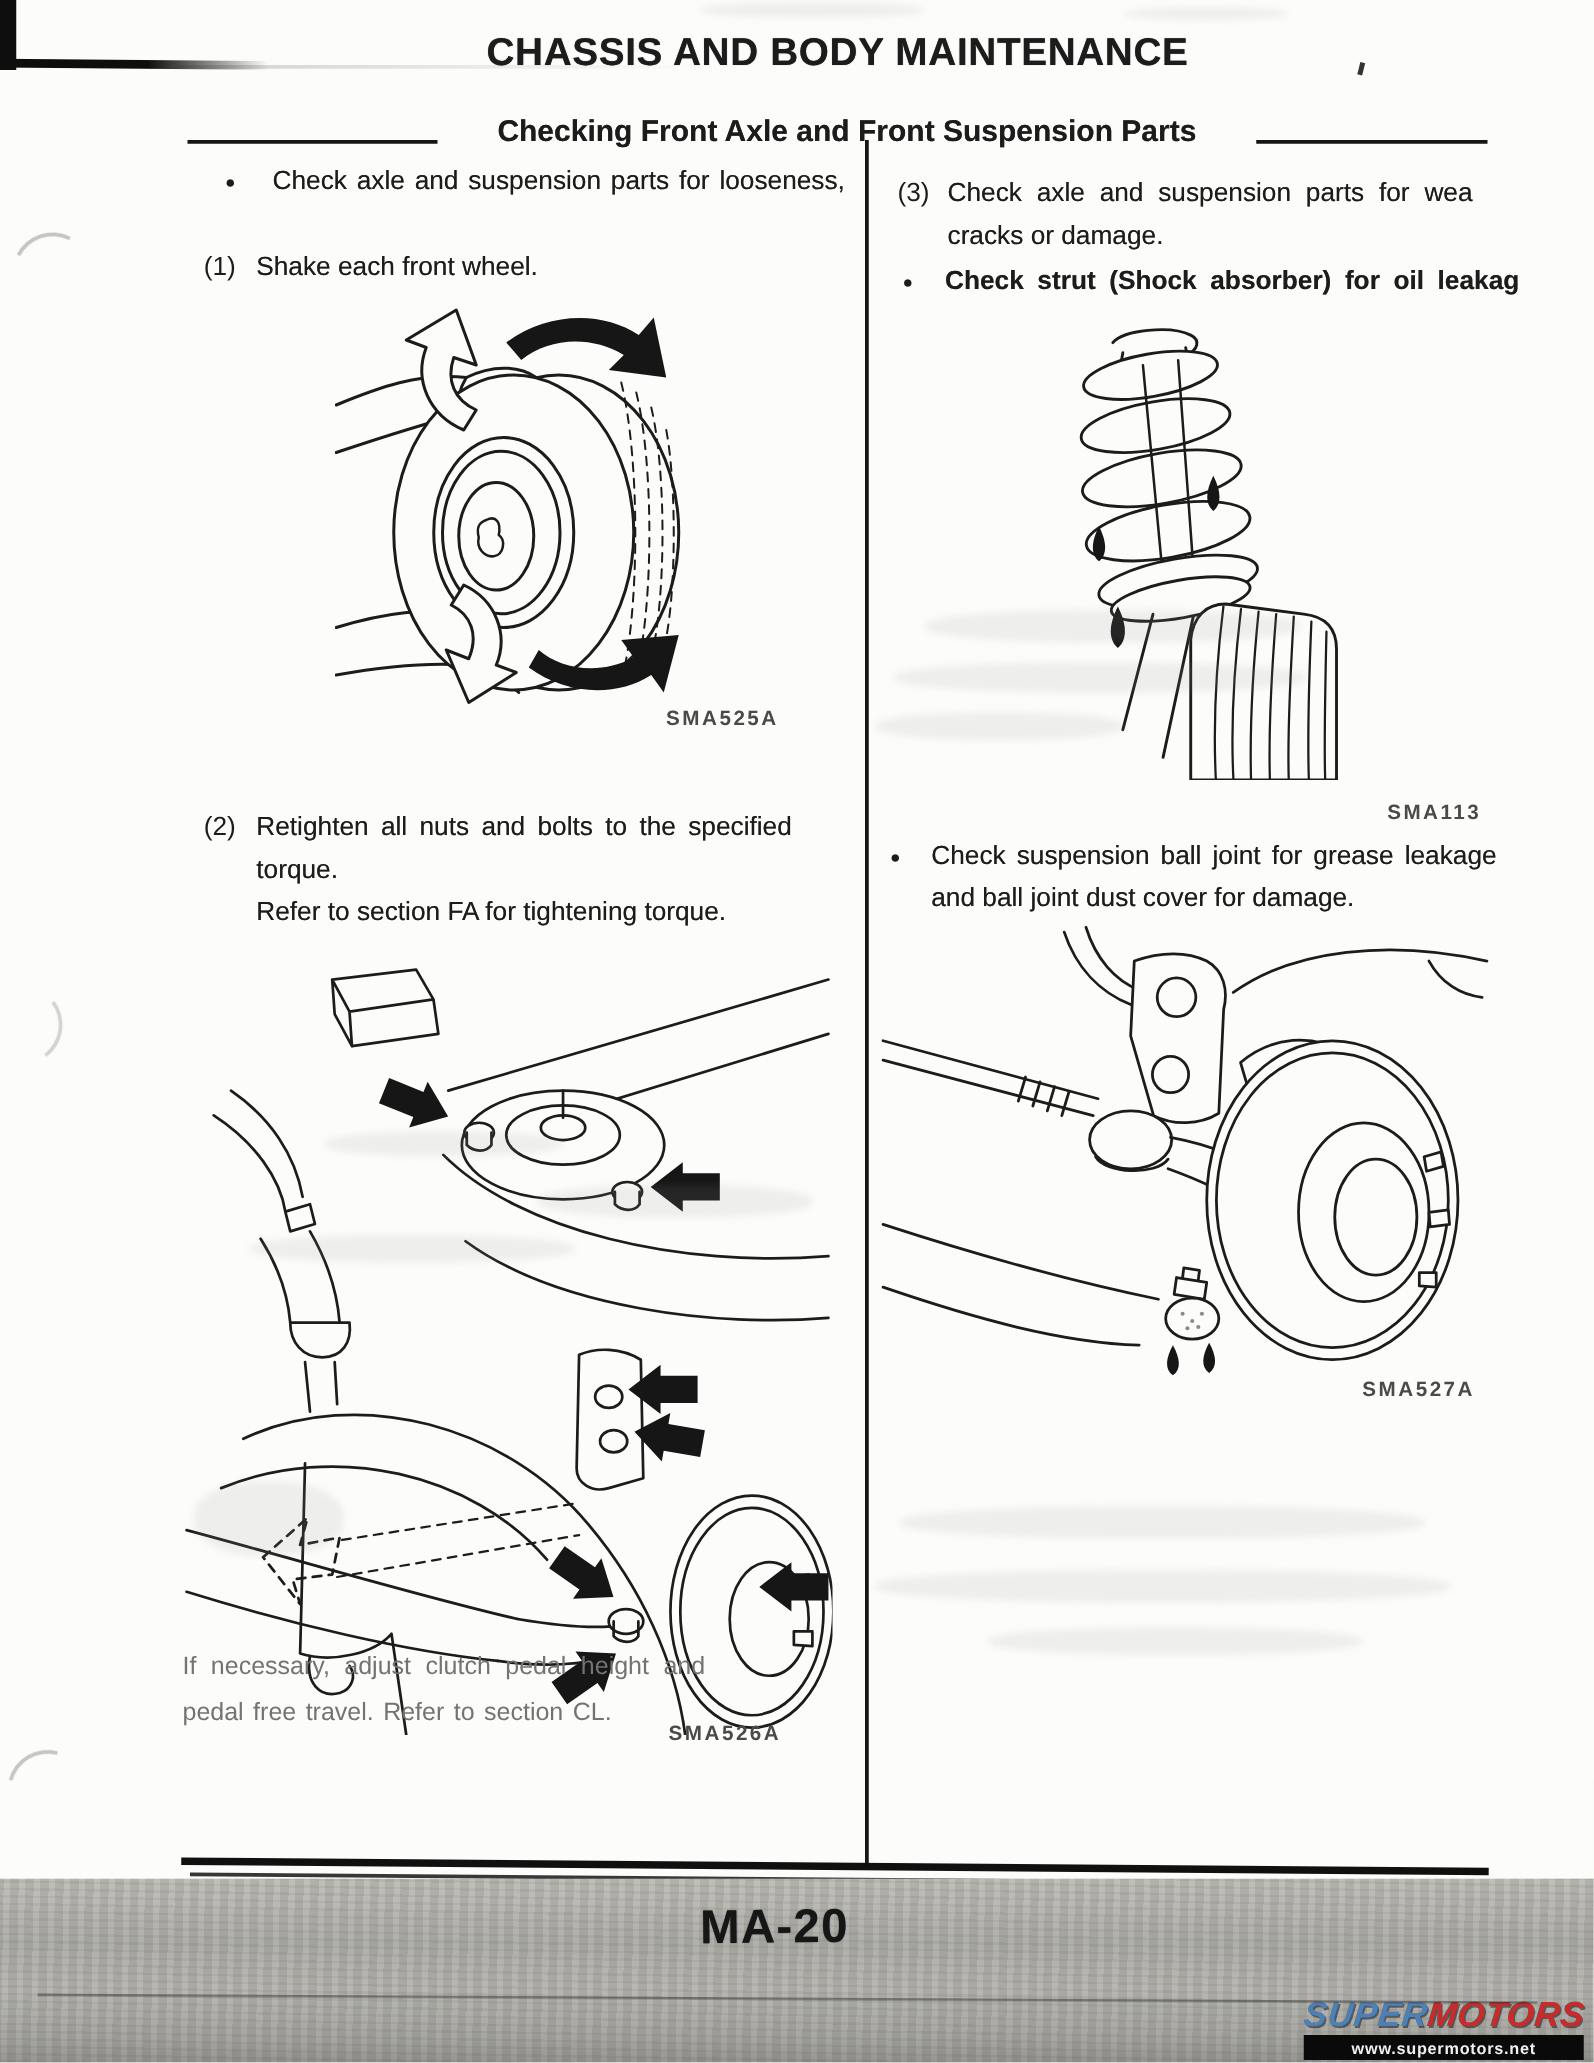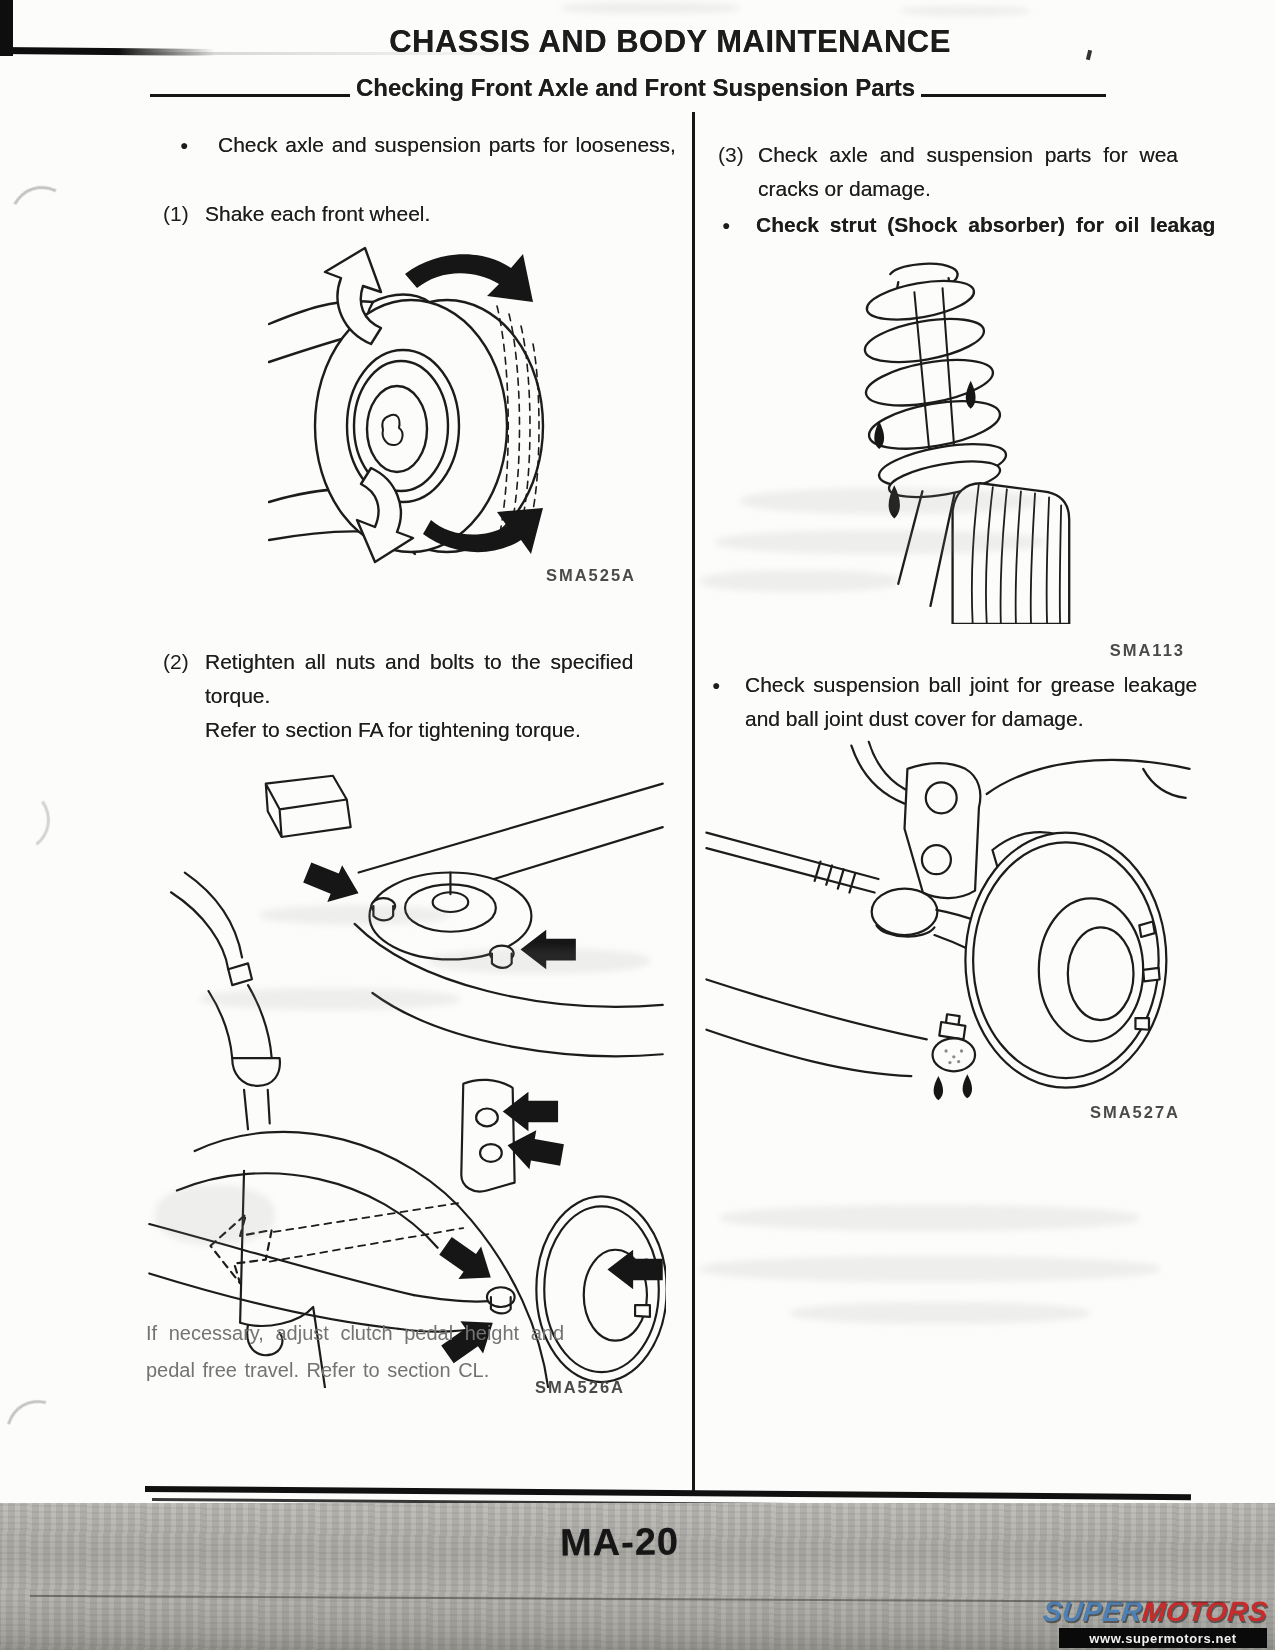--- a/index.html
+++ b/index.html
@@ -3,21 +3,21 @@
 <meta charset="utf-8">
 <style>
   html,body{margin:0;padding:0;}
   body{width:1275px;height:1650px;position:relative;background:#f3f2ee;
        font-family:"Liberation Sans", sans-serif;color:#1c1c1c;overflow:hidden;}
   .page{position:absolute;inset:0;background:#fcfcfa;}
   .abs{position:absolute;}
   
   .title{font-size:31px;font-weight:bold;letter-spacing:.5px;text-align:center;
          text-shadow:0 0 .6px rgba(10,10,10,.75);}
-  .subrow{display:flex;align-items:flex-end;justify-content:flex-start;}
+  .subrow{display:flex;align-items:flex-end;justify-content:space-between;margin-top:18px;}
   .subline{height:3px;background:#151515;margin-bottom:5px;}
   .subtitle{font-size:24px;font-weight:bold;margin:0 6px;white-space:nowrap;
             text-shadow:0 0 .5px rgba(10,10,10,.7);}
   
   .vdivider{width:3px;background:#161616;}
   .para{font-size:21px;line-height:34px;}
   .para .marker{position:absolute;left:0;top:0;}
   .dotmark{font-size:14px;line-height:34px;}
   .pline{white-space:nowrap;text-shadow:0 0 .5px rgba(15,15,15,.65);}
   .ws2{word-spacing:2px;} .ws3{word-spacing:3px;} .ws4{word-spacing:4px;}
@@ -48,21 +48,21 @@
       repeating-linear-gradient(1deg, rgba(130,130,127,.16) 0 2px, rgba(200,200,195,.08) 2px 6px),
       linear-gradient(180deg,#c2c1bc,#aeada8 35%,#b8b7b2 60%,#a2a19c 88%,#8f8e89);}
   .bandline{left:30px;top:1598px;width:1200px;height:2px;background:rgba(40,40,40,.45);
             transform:rotate(.3deg);filter:blur(.4px);}
   .pagenum{font-size:38px;font-weight:bold;letter-spacing:1px;color:#161616;
            text-shadow:0 0 1px rgba(20,20,20,.6);transform:rotate(-.6deg);}
   .wm{right:8px;bottom:22px;text-align:right;}
   .wmlogo{font-size:28px;font-weight:bold;font-style:italic;letter-spacing:.5px;
           transform:skewX(-6deg);text-shadow:1.5px 1.5px 0 rgba(25,25,25,.55);
           white-space:nowrap;}
-  .wmbar{position:absolute;right:0;bottom:-20px;width:208px;height:20px;background:#0a0a0a;
+  .wmbar{position:absolute;right:0;bottom:-20px;width:224px;height:20px;background:#0a0a0a;
          color:#f0f0f0;font-size:13px;font-weight:bold;letter-spacing:.6px;
          display:flex;align-items:center;justify-content:center;}
   svg{display:block;}
 </style>
 </head>
 <body>
 
 <div class="page">
 
   <div class="abs cornerbar"></div>
@@ -121,21 +121,21 @@
         <path d="M120,176 C128,172 132,178 130,188 C136,192 134,204 126,205 C118,206 112,198 114,190 C112,182 114,178 120,176 Z" stroke-width="2"></path>
       </g>
       <g>
         <path d="M96,8 L112,52 L94,46 C88,64 94,80 112,88 L102,104 C74,92 62,64 72,38 L56,32 Z" fill="#fcfcfa" stroke="#1c1c1c" stroke-width="2.4" stroke-linejoin="round"></path>
         <path d="M136,34 C168,10 212,8 242,28 L254,14 L264,62 L218,56 L230,44 C204,28 170,30 148,48 Z" fill="#161616"></path>
         <path d="M106,322 L88,280 L106,287 C114,268 108,252 92,244 L102,228 C128,240 138,268 128,292 L144,298 Z" fill="#fcfcfa" stroke="#1c1c1c" stroke-width="2.4" stroke-linejoin="round"></path>
         <path d="M154,294 C184,316 224,318 252,300 L262,314 L274,268 L228,272 L238,286 C212,300 180,296 162,280 Z" fill="#161616"></path>
       </g>
     </svg>
   </div>
-  <div class="abs figlabel" style="left:458px;top:566px;width:178px;">SMA525A</div>
+  <div class="abs figlabel" style="left:445px;top:566px;width:178px;">SMA525A</div>
 
   <div class="abs para" style="left:163px;top:645px;width:508px;">
     <span class="marker">(2)</span>
     <div style="margin-left:42px;">
       <div class="pline ws4">Retighten all nuts and bolts to the specified</div>
       <div class="pline">torque.</div>
       <div class="pline">Refer to section FA for tightening torque.</div>
     </div>
   </div>
 

